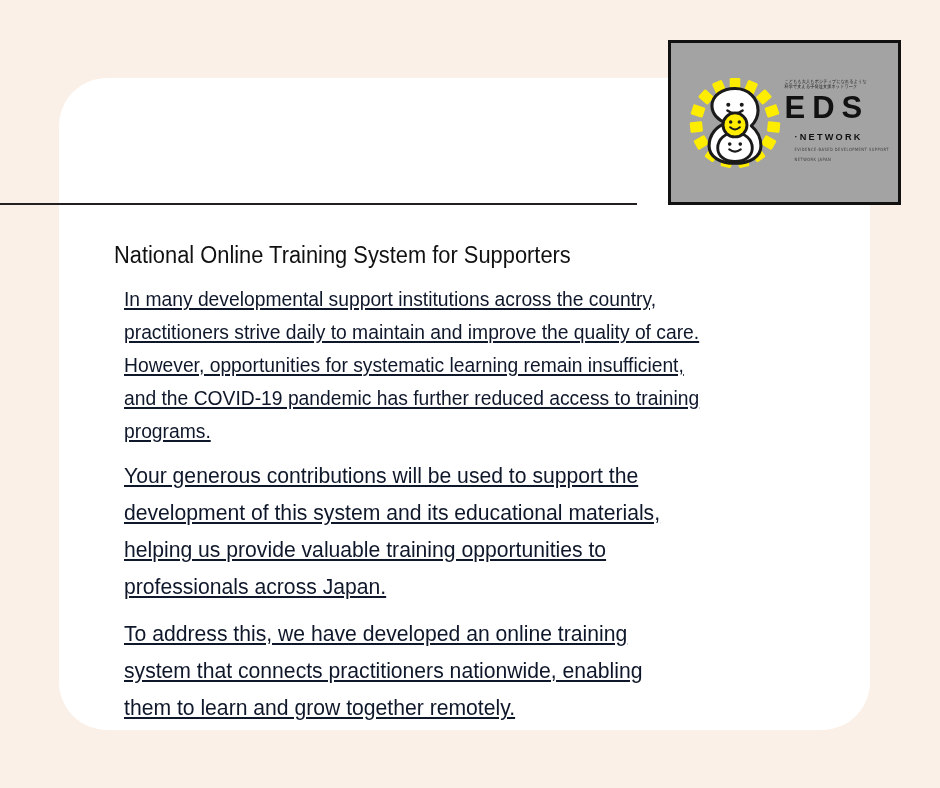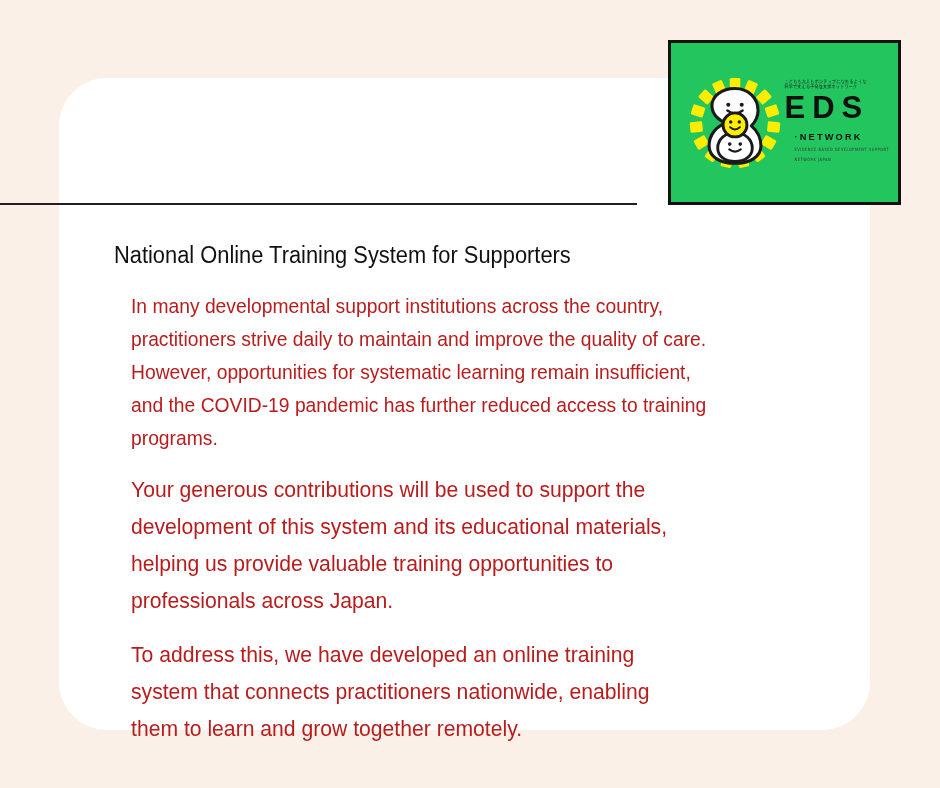--- a/index.html
+++ b/index.html
@@ -75,21 +75,21 @@
     z-index: 6;
   }
 
   
   .logo-box {
     position: absolute;
     left: 668px;
     top: 40px;
     width: 233px;
     height: 165px;
-    background: #22c55e;
+    background: #a3a3a3;
     border: 3px solid #111111;
     box-sizing: border-box;
     z-index: 7;
   }
   .logo-inner {
     position: absolute;
     inset: 0;
     display: flex;
     align-items: center;
     justify-content: center;
@@ -166,22 +166,23 @@
   .heading-line {
     font-family: "Liberation Sans", sans-serif;
     font-size: 23.5px;
     line-height: 34px;
     color: #111111;
     white-space: nowrap;
     transform: scaleX(0.93);
     transform-origin: left center;
   }
   .para {
-    margin: 17px;
-    color: #b91c1c;
+    margin: 10px;
+    color: #0f172a;
+    text-decoration: underline;
   }
   .para.small {
     font-size: 20.5px;
     line-height: 33px;
   }
   .para.large {
     font-size: 22.5px;
     line-height: 37px;
   }
   .tline {

